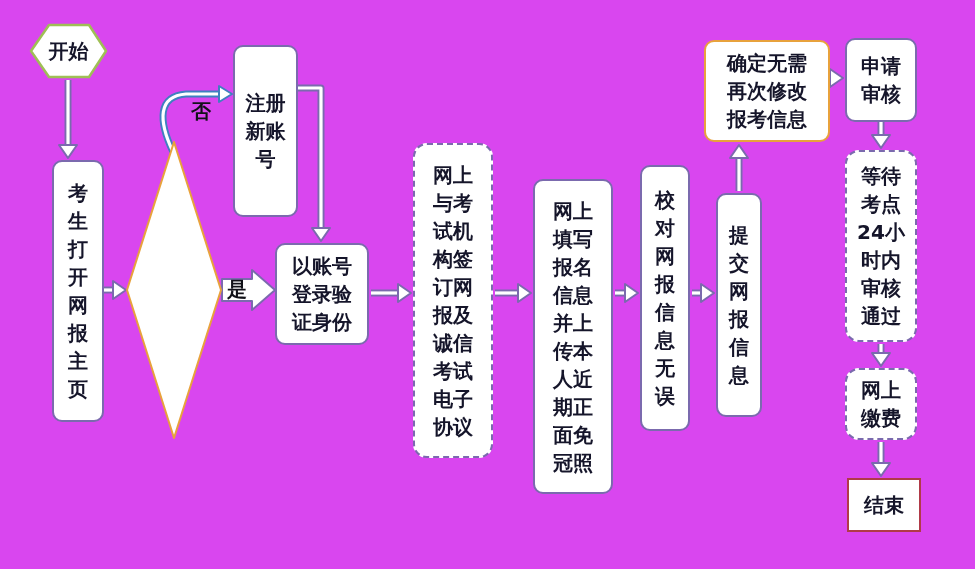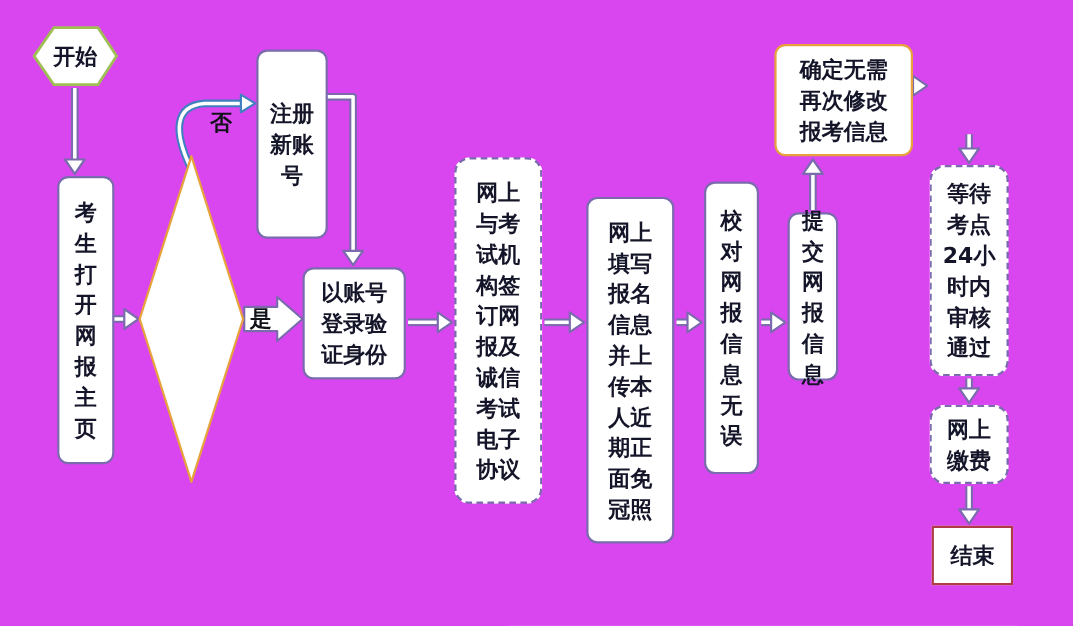--- a/index.html
+++ b/index.html
@@ -43,21 +43,21 @@
 
   
   .n-start          { left: 31px;  top: 25px;  width: 75px;  height: 52px; }
   .n-open-homepage  { left: 52px;  top: 160px; width: 44px;  height: 262px; padding: 0 24px; }
   .n-decision-label { left: 160px; top: 175px; width: 28px;  height: 230px; }
   .n-register-new   { left: 233px; top: 45px;  width: 65px;  height: 172px; padding: 0 8px; }
   .n-login-verify   { left: 275px; top: 243px; width: 94px;  height: 102px; padding: 0 13px; }
   .n-sign-agreement { left: 413px; top: 143px; width: 80px;  height: 315px; padding: 0 15px; }
   .n-fill-info      { left: 533px; top: 143px; width: 80px;  height: 315px; padding: 0 15px; margin-top: 36px; }
   .n-check-info     { left: 640px; top: 165px; width: 50px;  height: 266px; padding: 0 11px; }
-  .n-submit-info    { left: 716px; top: 193px; width: 46px;  height: 153px; padding: 0 9px; }
+  .n-submit-info    { left: 716px; top: 193px; width: 46px;  height: 224px; padding: 0 9px; }
   .n-confirm        { left: 704px; top: 40px;  width: 126px; height: 102px; padding: 0 18px; }
   .n-apply-review   { left: 845px; top: 38px;  width: 72px;  height: 84px;  padding: 0 11px; }
   .n-wait-review    { left: 845px; top: 150px; width: 72px;  height: 192px; padding: 0 10px; }
   .n-pay-online     { left: 845px; top: 368px; width: 72px;  height: 72px;  padding: 0 11px; }
   .n-end            { left: 847px; top: 478px; width: 74px;  height: 54px; }
 
   .e-no  { left: 188px; top: 98px;  width: 26px; height: 26px; }
   .e-yes { left: 223px; top: 276px; width: 28px; height: 27px; }
 
   
@@ -182,20 +182,21 @@
   <div class="node rounded n-fill-info">网上填写报名信息并上传本人近期正面免冠照</div>
 
   <div class="node rounded n-check-info">校对网报信息无误</div>
 
   <div class="node rounded n-submit-info">提交网报信息</div>
 
   <div class="node rounded orange n-confirm">确定无需
 再次修改
 报考信息</div>
 
+  <div class="node rounded n-apply-review">申请审核</div>
 
   <div class="node dashed n-wait-review">等待
 考点
 24小
 时内
 审核
 通过</div>
 
   <div class="node dashed n-pay-online">网上缴费</div>
 

